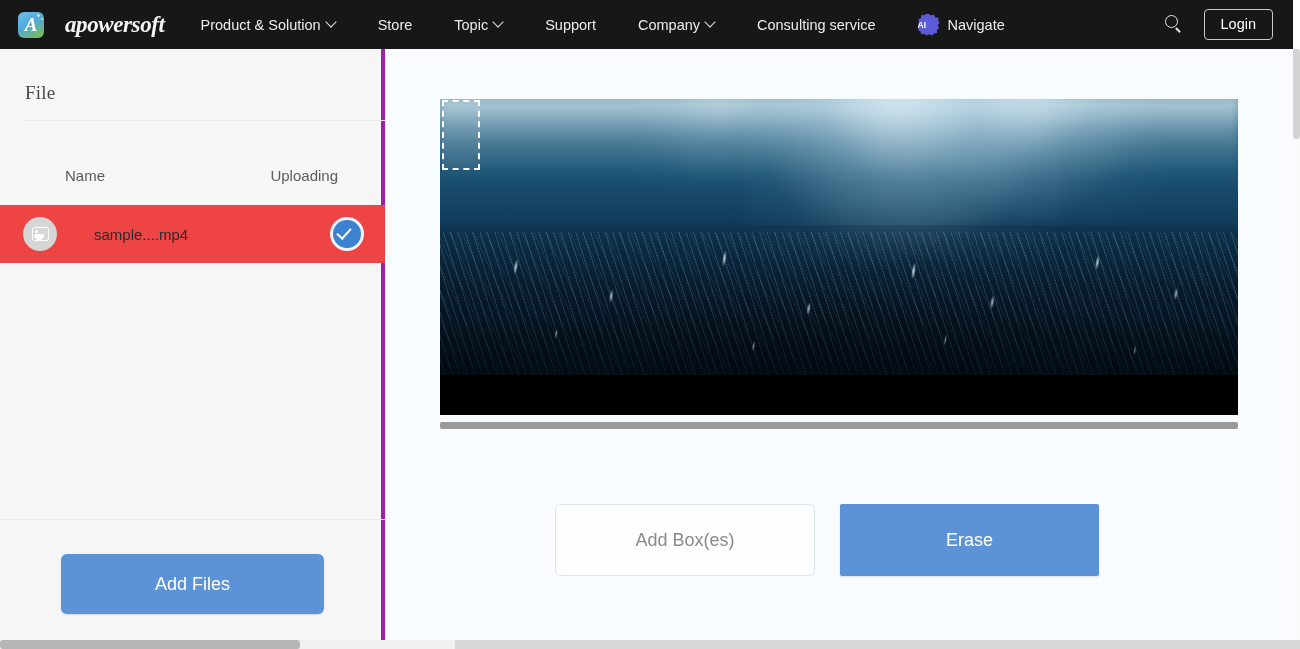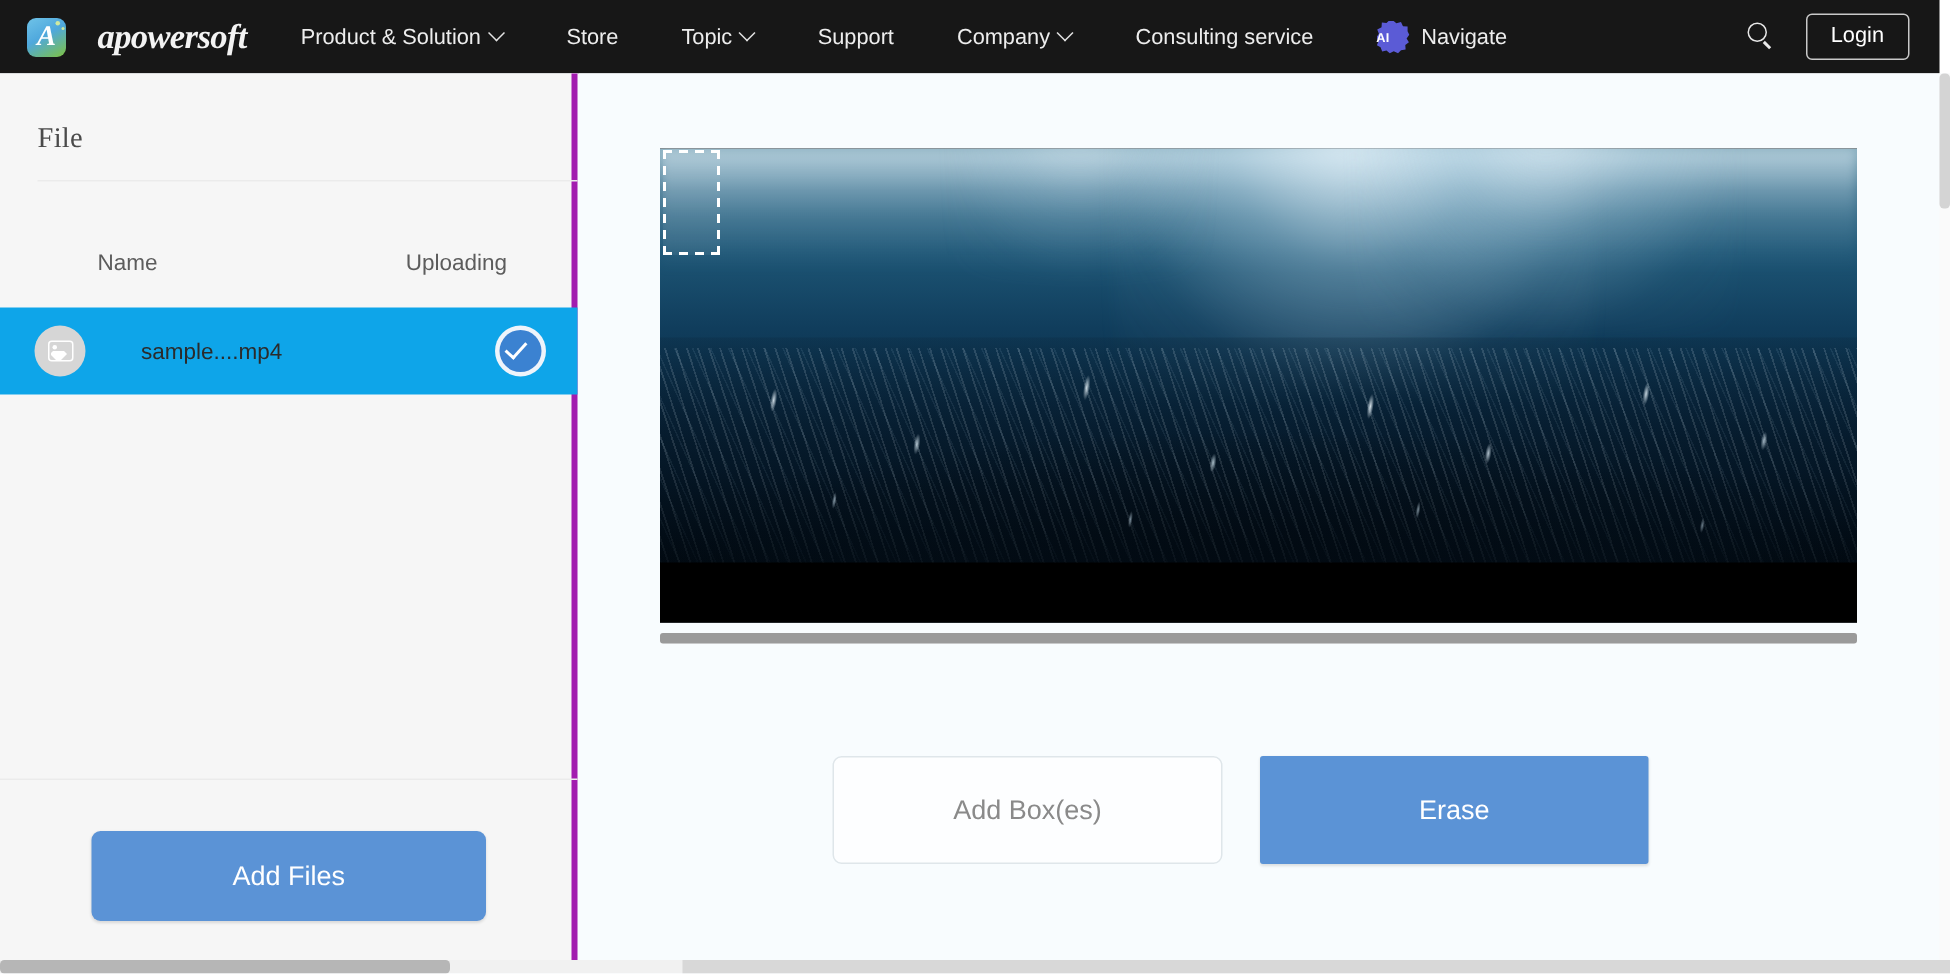--- a/index.html
+++ b/index.html
@@ -86,21 +86,21 @@
   }
   .divider-short {
     position:absolute; left:25px; top:71px; width:360px; height:1px; background:#ebebeb;
   }
   .col-headers { position:absolute; left:0; top:118px; width:385px; height:30px; }
   .col-name { position:absolute; left:25px; top:0; font-size:15px; color:#5c5c5c;margin-left:40px; }
   .col-status { position:absolute; right:47px; top:0; font-size:15px; color:#5c5c5c; }
 
   .file-row {
     position:absolute; left:0; top:156px; width:385px; height:58px;
-    background:#0ea5e9; display:flex; align-items:center; cursor:pointer;
+    background:#ef4444; display:flex; align-items:center; cursor:pointer;
   }
   .file-thumb {
     position:absolute; left:23px; width:34px; height:34px; border-radius:50%;
     background:#d6d6d6; display:flex; align-items:center; justify-content:center;
   }
   .thumb-pic { width:17px; height:14px; position:relative; }
   .thumb-pic .frame {
     position:absolute; inset:0; border:1.6px solid #ffffff; border-radius:2.5px;
   }
   .thumb-pic .sun {

